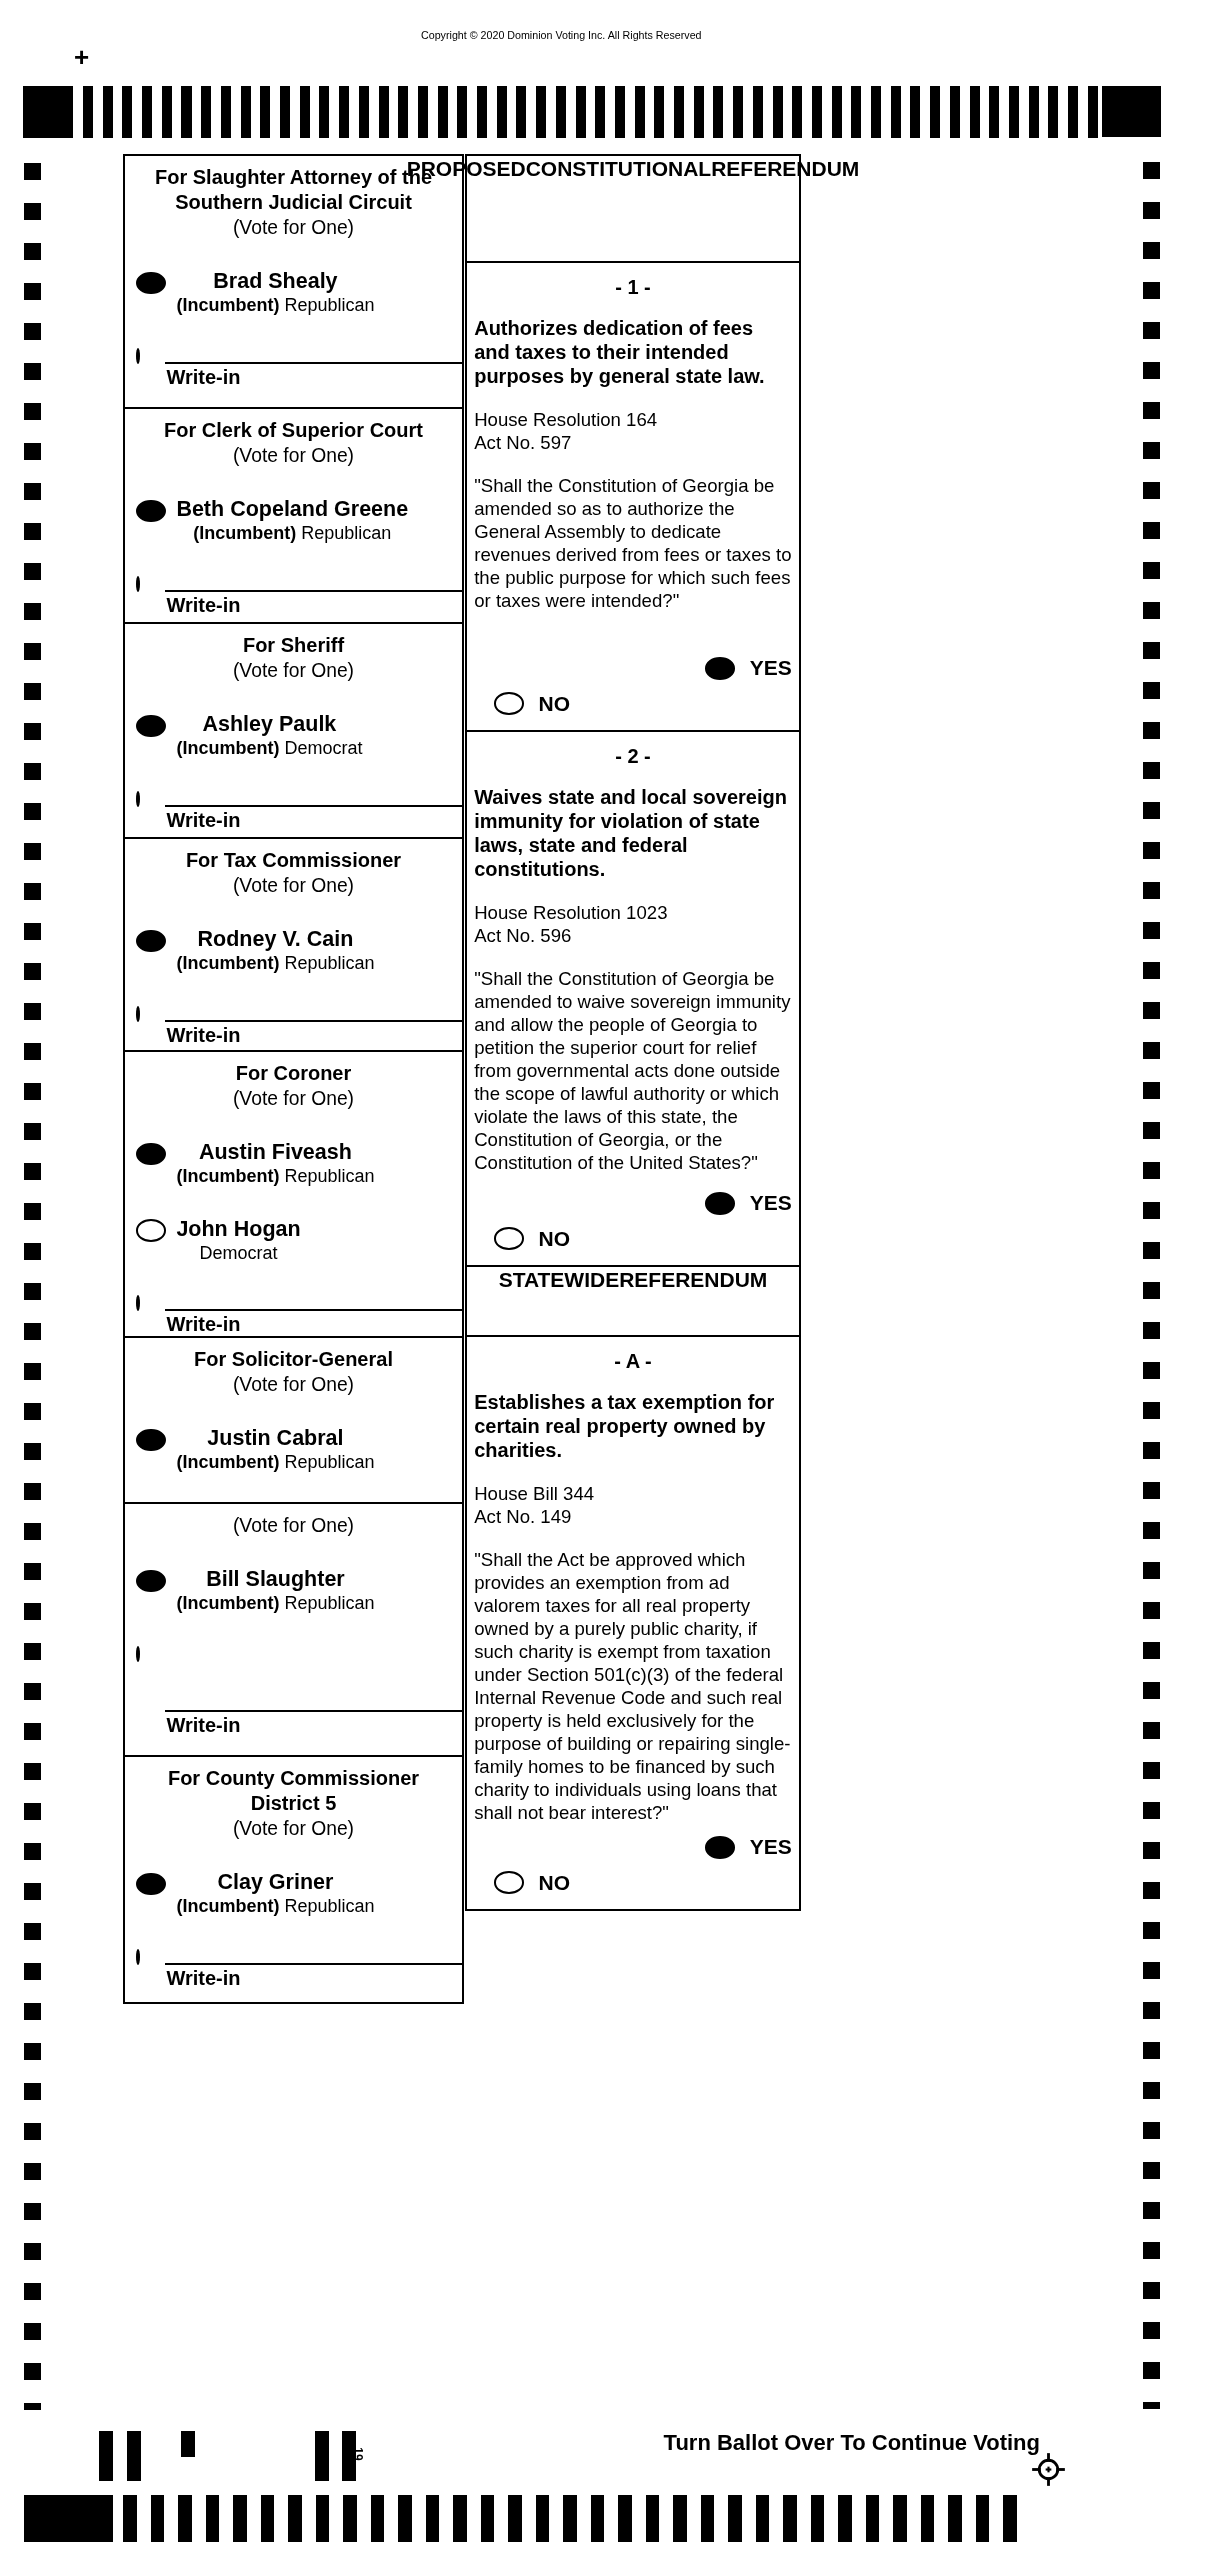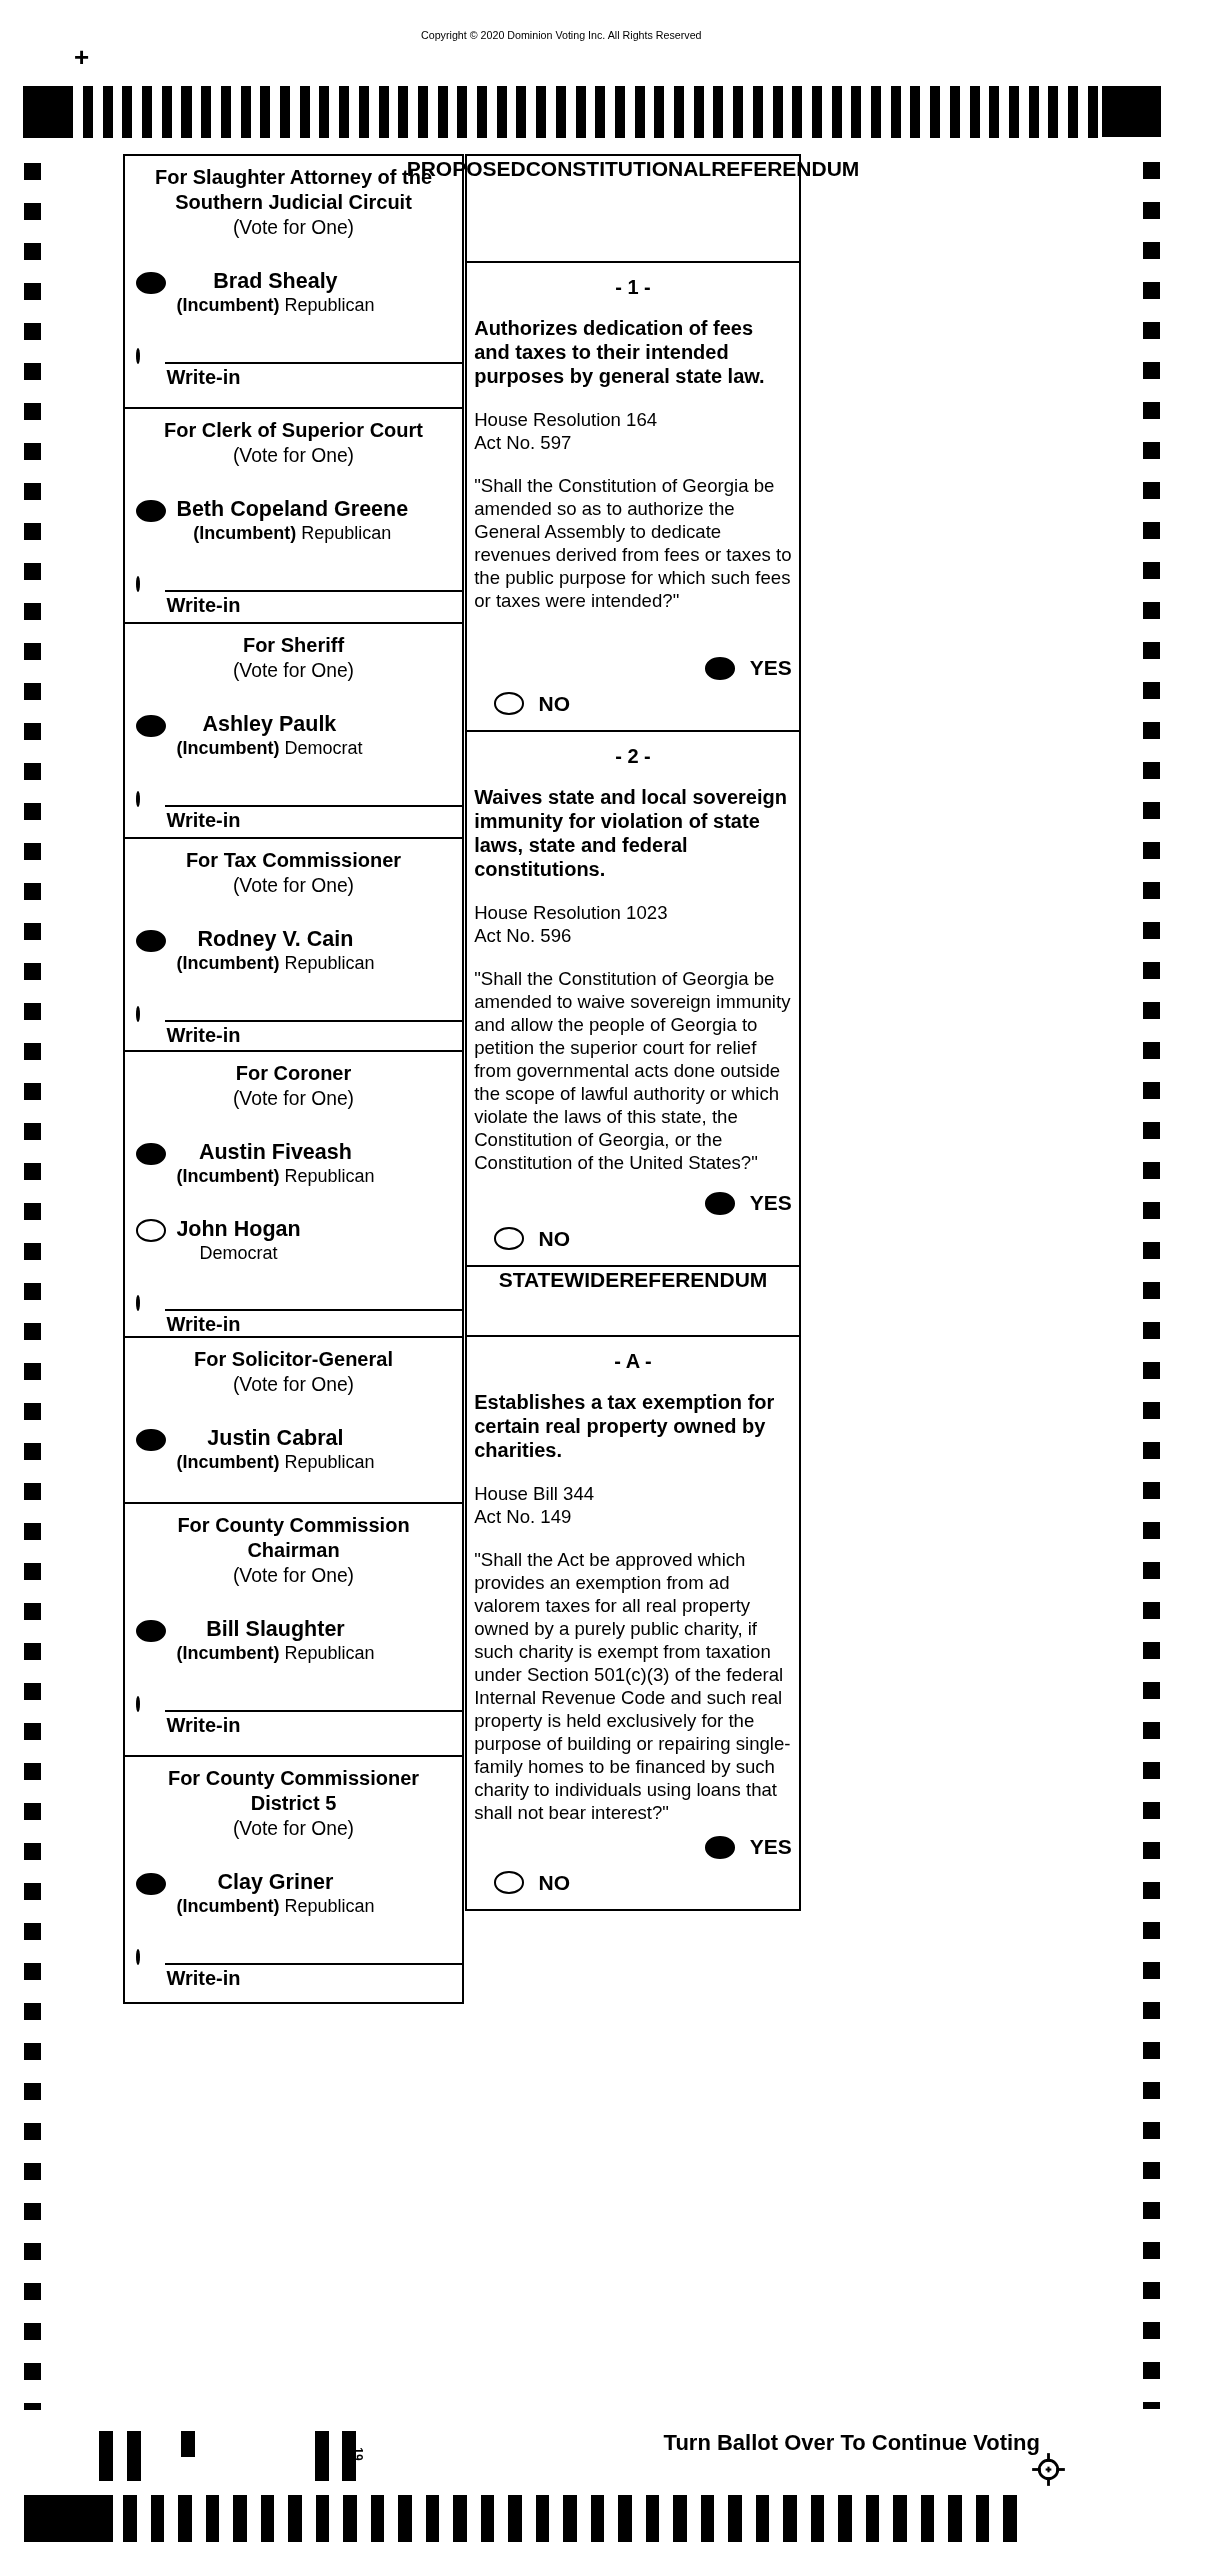--- a/index.html
+++ b/index.html
@@ -175,24 +175,20 @@
         <span class="oval filled"></span>
         <div class="cinfo">
           <div class="cname">Justin Cabral</div>
           <div class="cparty"><span class="inc">(Incumbent)</span> <span>Republican</span></div>
         </div>
       </div>
       <div class="emptyrow"><span class="oval"></span></div>
       <div class="writein"><span>Write-in</span></div>
     </div>
     <div class="contest bt" style="height: 253px;">
-      <div class="ctitle">
-        <div>For County Commission</div>
-        <div>Chairman</div>
-      </div>
       <div class="vote">(Vote for One)</div>
       <div class="cand">
         <span class="oval filled"></span>
         <div class="cinfo">
           <div class="cname">Bill Slaughter</div>
           <div class="cparty"><span class="inc">(Incumbent)</span> <span>Republican</span></div>
         </div>
       </div>
       <div class="emptyrow"><span class="oval"></span></div>
       <div class="writein"><span>Write-in</span></div>

